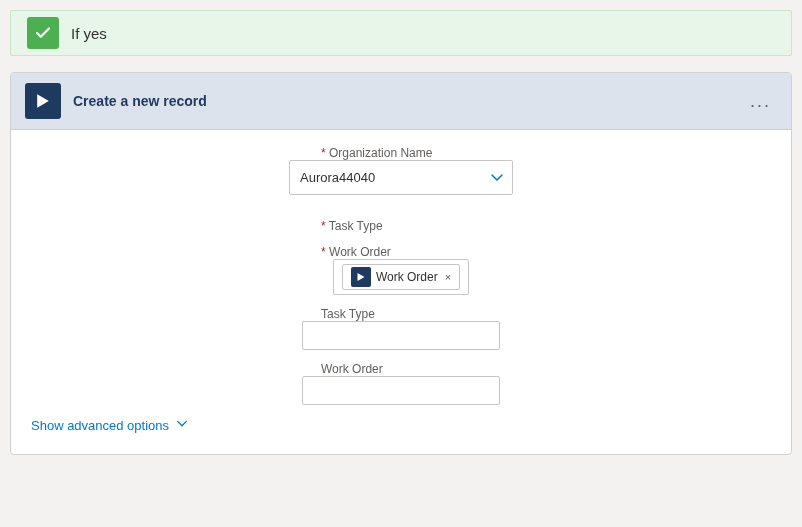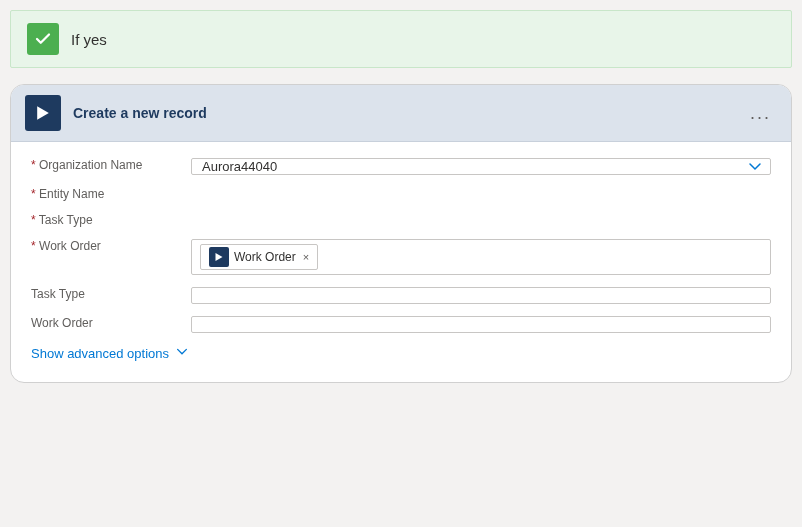--- a/index.html
+++ b/index.html
@@ -10,21 +10,21 @@
       padding: 10px;
       width: 802px;
       min-height: 527px;
     }
 
     .if-yes-bar {
       background: #e8f5e9;
       border: 1px solid #c8e6c9;
       display: flex;
       align-items: center;
-      padding: 12px 16px;
+      padding: 6px 16px;
       margin-bottom: 16px;
       border-radius: 2px;
     }
 
     .checkmark-box {
       background: #4caf50;
       width: 32px;
       height: 32px;
       display: flex;
       align-items: center;
@@ -41,21 +41,21 @@
 
     .if-yes-label {
       font-size: 15px;
       font-weight: 500;
       color: #323130;
     }
 
     .card {
       background: #fff;
       border: 1px solid #d0d0d0;
-      border-radius: 14px;
+      border-radius: 4px;
       overflow: hidden;
     }
 
     .card-header {
       background: #dce3ec;
       display: flex;
       align-items: center;
       padding: 10px 14px;
       border-bottom: 1px solid #c8d0db;
     }
@@ -92,22 +92,23 @@
       padding: 2px 6px;
       border-radius: 3px;
     }
 
     .card-body {
       padding: 16px 20px 20px 20px;
     }
 
     .form-row {
       display: flex;
-      align-items: flex-start;
+      align-items: center;
       margin-bottom: 12px;
+      flex-direction: column;
     }
 
     .form-label {
       width: 160px;
       min-width: 160px;
       font-size: 12px;
       color: #605e5c;
       padding-right: 12px;
     }
 
@@ -117,21 +118,21 @@
     }
 
     .form-control {
       flex: 1;
       border: 1px solid #c8c6c4;
       border-radius: 2px;
       padding: 6px 10px;
       font-size: 13px;
       color: #323130;
       background: #fff;
-      height: 17px;
+      height: 35px;
       outline: none;
     }
 
     .dropdown-wrapper {
       flex: 1;
       position: relative;
     }
 
     .dropdown-wrapper .form-control {
       width: 100%;
@@ -245,21 +246,20 @@
         <input type="text" class="form-control" value="Aurora44040" readonly="" style="">
         <div class="dropdown-arrow">
           <svg width="16" height="16" viewBox="0 0 16 16" fill="#0078d4">
             <path d="M3 5l5 5 5-5" stroke="#0078d4" stroke-width="1.5" fill="none" stroke-linecap="round"></path>
           </svg>
         </div>
       </div>
     </div>
 
     <div class="form-row">
-      <label class="form-label required">Entity Name</label>
     </div>
 
     <div class="form-row">
       <label class="form-label required">Task Type</label>
     </div>
 
     <div class="form-row">
       <label class="form-label required">Work Order</label>
       <div class="tag-input">
         <div class="tag">

